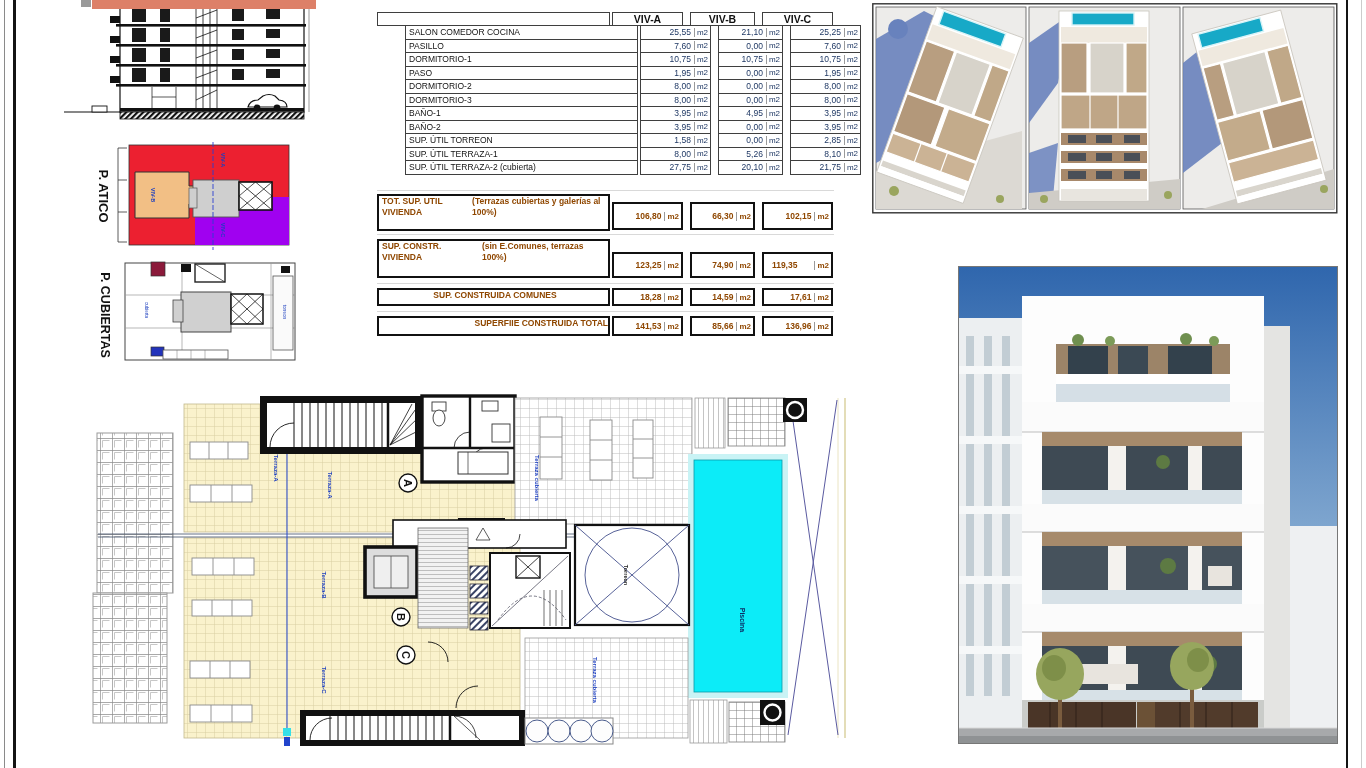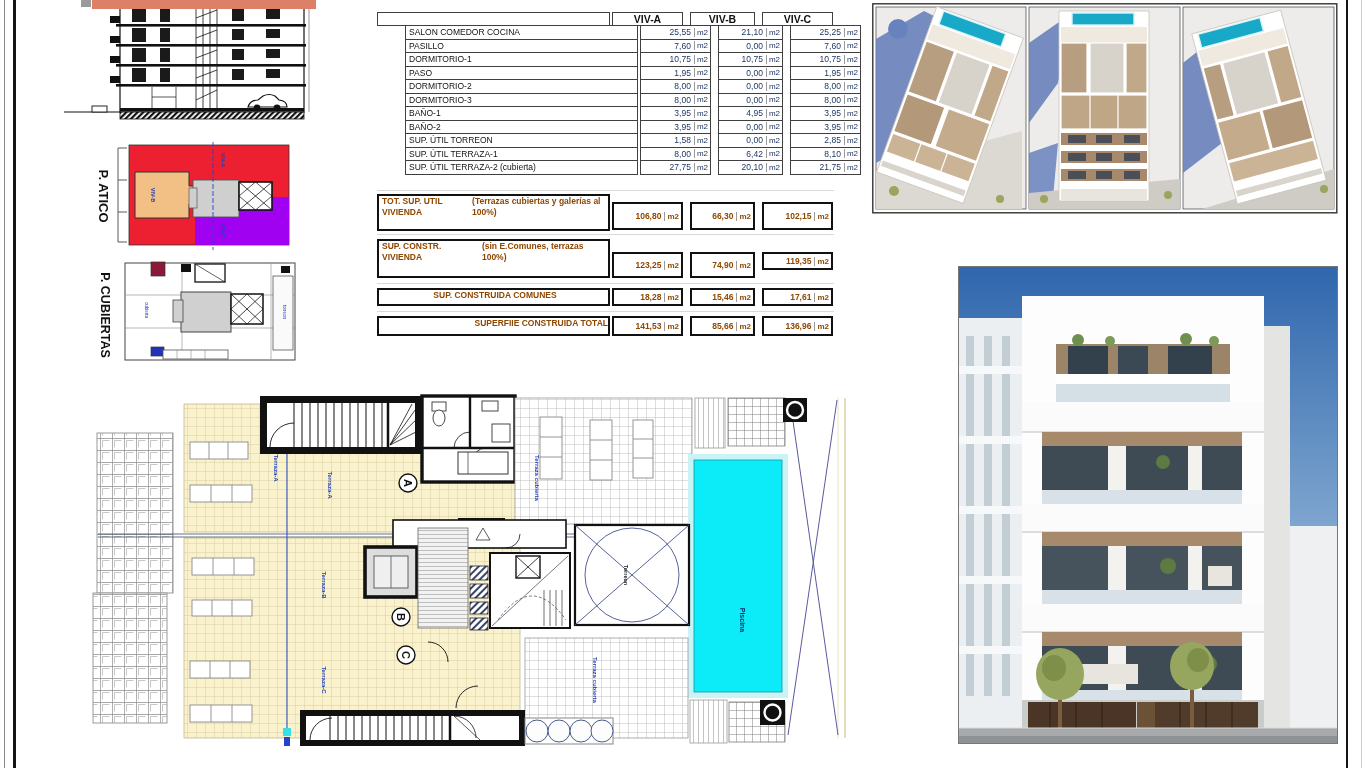--- a/index.html
+++ b/index.html
@@ -334,21 +334,21 @@
             <span class="u">m2</span>
           </div>
         </div>
         <div class="trow">
           <div class="tcell lab">SUP. ÚTIL TERRAZA-1</div>
           <div class="tcell val vA">
             <span class="num">8,00</span>
             <span class="u">m2</span>
           </div>
           <div class="tcell val vB">
-            <span class="num">6,42</span>
+            <span class="num">5,26</span>
             <span class="u">m2</span>
           </div>
           <div class="tcell val vC">
             <span class="num">8,10</span>
             <span class="u">m2</span>
           </div>
         </div>
         <div class="trow">
           <div class="tcell lab">SUP. ÚTIL TERRAZA-2 (cubierta)</div>
           <div class="tcell val vA">
@@ -392,36 +392,36 @@
           <span>(sin E.Comunes, terrazas 100%)</span>
         </div>
       <div class="sval pA" style="top:13px;height:26px;">
           <span class="num">123,25</span>
           <span class="u">m2</span>
         </div>
       <div class="sval pB" style="top:13px;height:26px;">
           <span class="num">74,90</span>
           <span class="u">m2</span>
         </div>
-      <div class="sval pC" style="top:13px;height:18px;">
+      <div class="sval pC" style="top:13px;height:26px;gap:14px;">
           <span class="num">119,35</span>
           <span class="u">m2</span>
         </div>
     </div>
     <div class="sep" style="top:283px;"></div>
     <div class="sblock" style="top:288px;height:18px;padding-left:44px;">
       <div class="slab" style="justify-content:center;">
           <span>SUP. CONSTRUIDA COMUNES</span>
         </div>
       <div class="sval pA" style="top:0;height:18px;">
           <span class="num">18,28</span>
           <span class="u">m2</span>
         </div>
       <div class="sval pB" style="top:0;height:18px;">
-          <span class="num">15,46</span>
+          <span class="num">14,59</span>
           <span class="u">m2</span>
         </div>
       <div class="sval pC" style="top:0;height:18px;">
           <span class="num">17,61</span>
           <span class="u">m2</span>
         </div>
     </div>
     <div class="sep" style="top:311px;"></div>
     <div class="sblock" style="top:316px;height:20px;">
       <div class="slab" style="justify-content:flex-end;">

